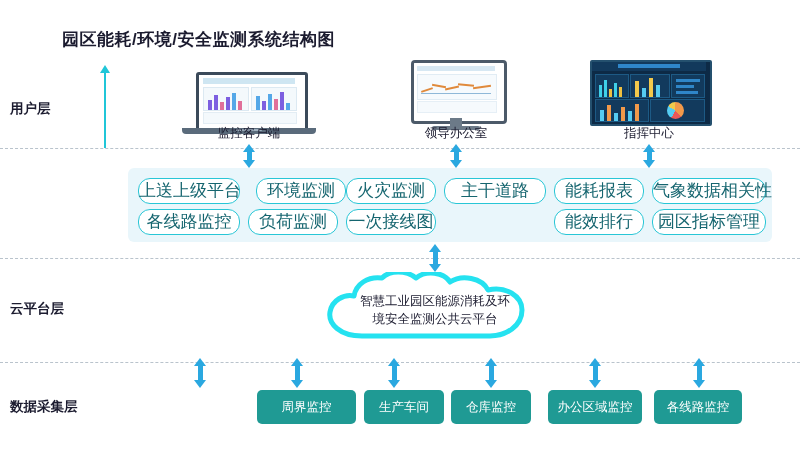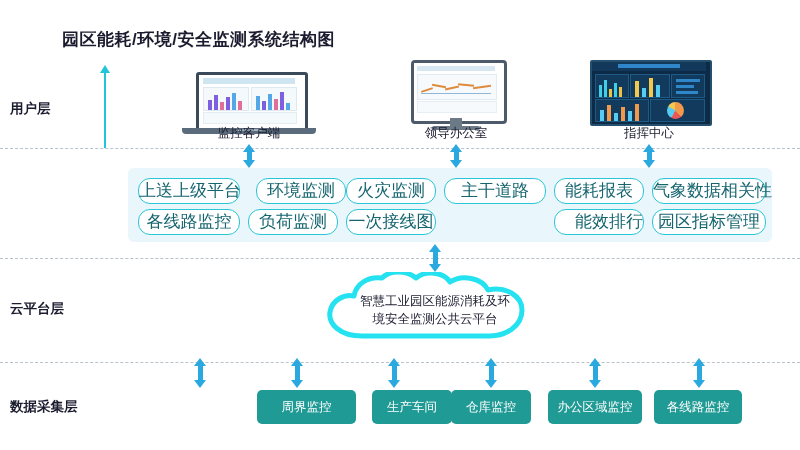--- a/index.html
+++ b/index.html
@@ -357,21 +357,21 @@
     <div class="fn-chip" style="left:10px;  top:10px; width:100px;">上送上级平台</div>
     <div class="fn-chip" style="left:128px; top:10px; width:88px;">环境监测</div>
     <div class="fn-chip" style="left:218px; top:10px; width:88px;">火灾监测</div>
     <div class="fn-chip" style="left:316px; top:10px; width:100px;">主干道路</div>
     <div class="fn-chip" style="left:524px; top:10px; width:112px;">气象数据相关性</div>
     <div class="fn-chip" style="left:426px; top:10px; width:88px;">能耗报表</div>
 
     <div class="fn-chip" style="left:10px;  top:41px; width:100px;">各线路监控</div>
     <div class="fn-chip" style="left:120px; top:41px; width:88px;">负荷监测</div>
     <div class="fn-chip" style="left:218px; top:41px; width:88px;">一次接线图</div>
-    <div class="fn-chip" style="left:426px; top:41px; width:88px;text-align:right;">能效排行</div>
+    <div class="fn-chip" style="left:426px; top:41px; width:88px;">能效排行</div>
     <div class="fn-chip" style="left:524px; top:41px; width:112px;">园区指标管理</div>
   </div>
 
   <div class="arrow" style="left:429px; top:244px; height:28px;">
     <div class="head-up"></div>
       <div class="shaft"></div>
       <div class="head-dn"></div>
   </div>
 
   <div class="cloud-wrap">
@@ -411,18 +411,18 @@
       <div class="shaft"></div>
       <div class="head-dn"></div>
   </div>
   <div class="arrow" style="left:693px; top:358px; height:30px;">
     <div class="head-up"></div>
       <div class="shaft"></div>
       <div class="head-dn"></div>
   </div>
 
   <div class="db-box" style="left:257px; width:99px;">周界监控</div>
-  <div class="db-box" style="left:372px; width:80px;">生产车间</div>
+  <div class="db-box" style="left:364px; width:80px;">生产车间</div>
   <div class="db-box" style="left:451px; width:80px;">仓库监控</div>
   <div class="db-box" style="left:548px; width:94px;">办公区域监控</div>
   <div class="db-box" style="left:654px; width:88px;">各线路监控</div>
 
 </div>
 
 </body></html>

